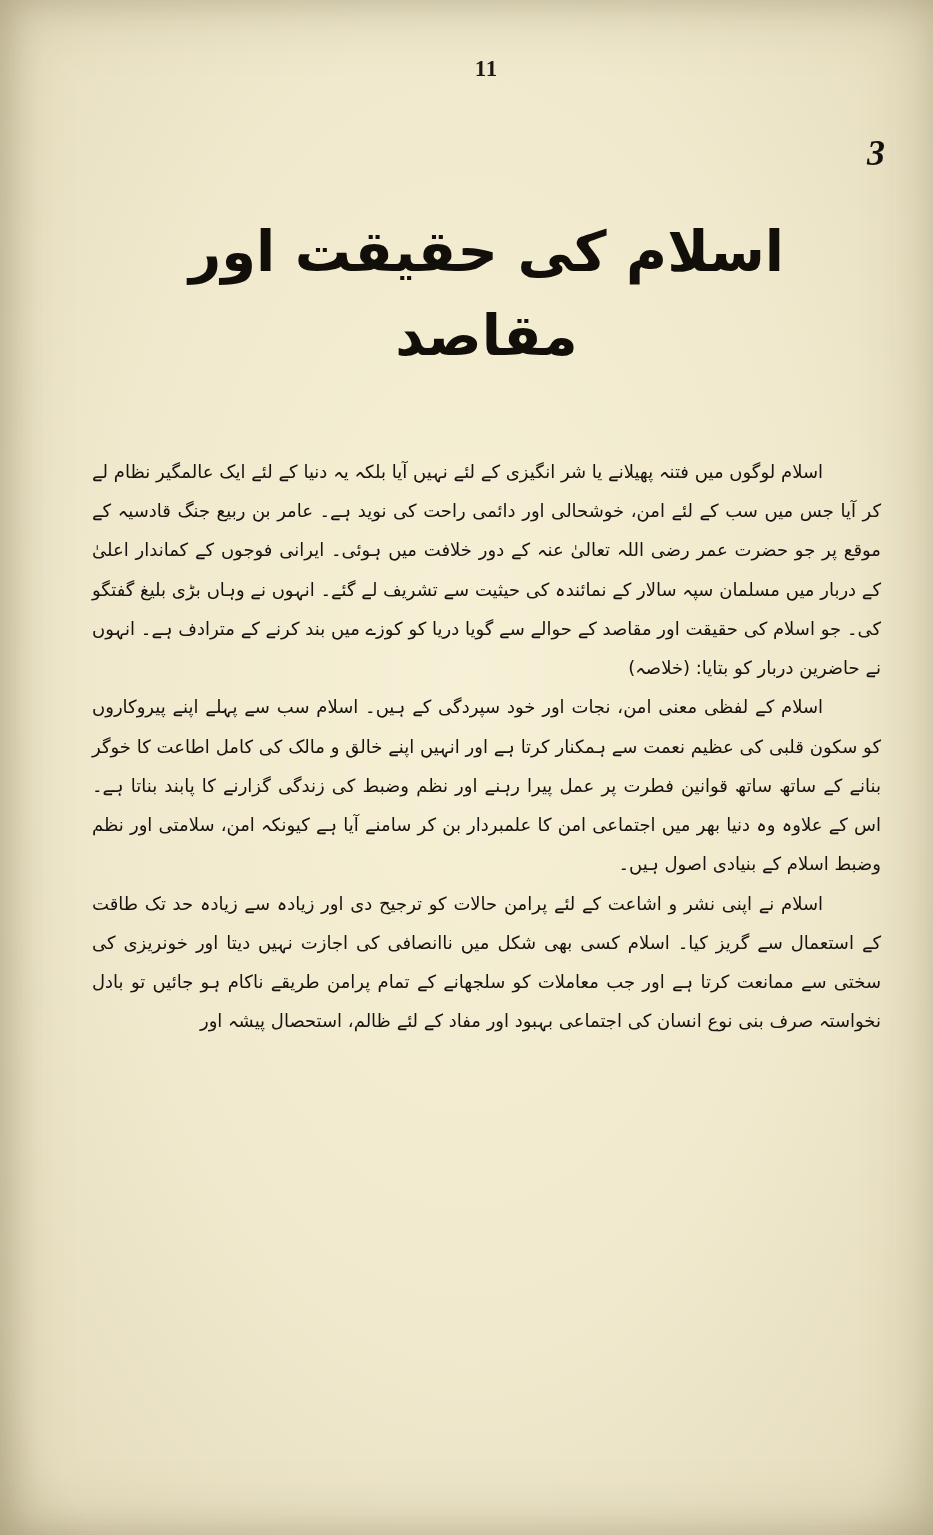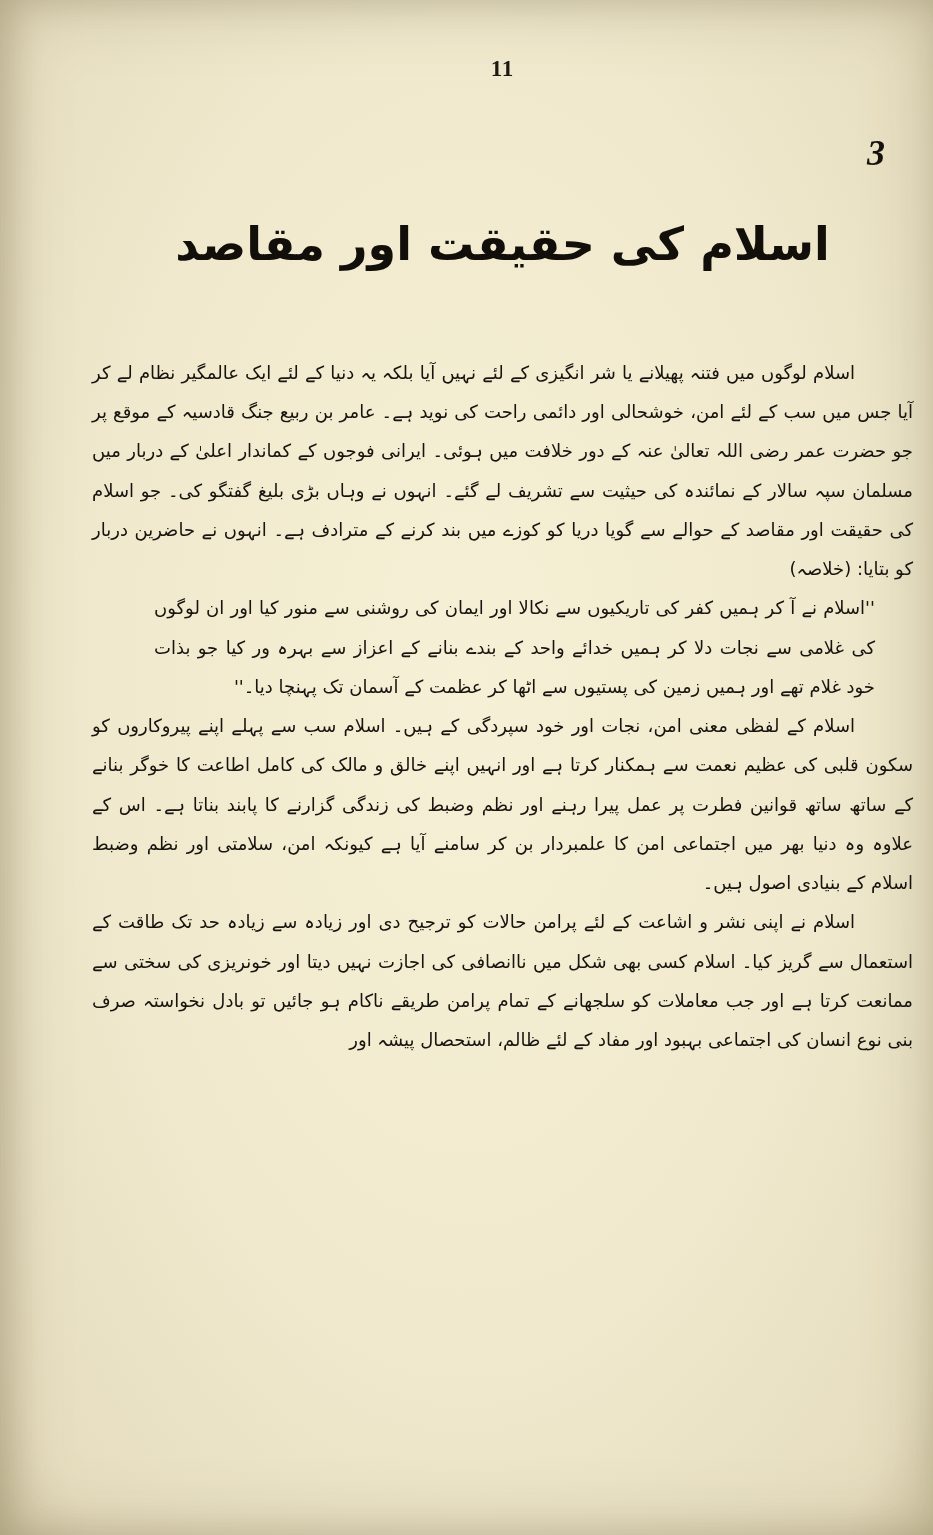--- a/index.html
+++ b/index.html
@@ -14,21 +14,21 @@
     margin: 0 auto;
     box-sizing: border-box;
     background:
       radial-gradient(ellipse at 50% 45%, #f6f0d6 0%, #f0e9cd 55%, #e6ddbf 90%, #d8cfae 100%);
     box-shadow: inset 0 0 70px rgba(98, 86, 52, 0.28), inset 12px 0 30px rgba(98, 86, 52, 0.18);
     overflow: hidden;
     color: #17130e;
   }
   .content {
     box-sizing: border-box;
-    padding: 0 20px 0 92px;
+    padding: 0 52px 0 92px;
     direction: rtl;
   }
   .page-number {
     direction: ltr;
     text-align: center;
     padding-top: 56px;
     font-family: "Liberation Serif", serif;
     font-size: 23px;
     font-weight: bold;
     letter-spacing: 1px;
@@ -44,21 +44,21 @@
     font-weight: bold;
     font-size: 36px;
     color: #15110c;
   }
   .heading {
     margin: 128px 0 8px 0;
     text-align: center;
     direction: rtl;
     font-family: "DejaVu Sans", sans-serif;
     font-weight: bold;
-    font-size: 46px;
+    font-size: 56px;
     line-height: 1.5;
     color: #120f0a;
   }
   .body-text {
     margin-top: 74px;
     direction: rtl;
     text-align: justify;
     font-family: "DejaVu Sans", sans-serif;
     font-size: 18px;
     line-height: 2.18;
@@ -79,18 +79,17 @@
 </head>
 <body>
 
 <div class="page">
   <div class="content">
     <div class="page-number">11</div>
     <div class="chapter-number">3</div>
     <h1 class="heading">اسلام کی حقیقت اور مقاصد</h1>
     <div class="body-text">
         <p class="para">اسلام لوگوں میں فتنہ پھیلانے یا شر انگیزی کے لئے نہیں آیا بلکہ یہ دنیا کے لئے ایک عالمگیر نظام لے کر آیا جس میں سب کے لئے امن، خوشحالی اور دائمی راحت کی نوید ہے۔ عامر بن ربیع جنگ قادسیہ کے موقع پر جو حضرت عمر رضی اللہ تعالیٰ عنہ کے دور خلافت میں ہوئی۔ ایرانی فوجوں کے کماندار اعلیٰ کے دربار میں مسلمان سپہ سالار کے نمائندہ کی حیثیت سے تشریف لے گئے۔ انہوں نے وہاں بڑی بلیغ گفتگو کی۔ جو اسلام کی حقیقت اور مقاصد کے حوالے سے گویا دریا کو کوزے میں بند کرنے کے مترادف ہے۔ انہوں نے حاضرین دربار کو بتایا: (خلاصہ)</p>
-        <p class="quote">''اسلام نے آ کر ہمیں کفر کی تاریکیوں سے نکالا اور ایمان کی روشنی سے منور کیا اور ان لوگوں کی غلامی سے نجات دلا کر ہمیں خدائے واحد کے بندے بنانے کے اعزاز سے بہرہ ور کیا جو بذات خود غلام تھے اور ہمیں زمین کی پستیوں سے اٹھا کر عظمت کے آسمان تک پہنچا دیا۔''</p>
         <p class="para">اسلام کے لفظی معنی امن، نجات اور خود سپردگی کے ہیں۔ اسلام سب سے پہلے اپنے پیروکاروں کو سکون قلبی کی عظیم نعمت سے ہمکنار کرتا ہے اور انہیں اپنے خالق و مالک کی کامل اطاعت کا خوگر بنانے کے ساتھ ساتھ قوانین فطرت پر عمل پیرا رہنے اور نظم وضبط کی زندگی گزارنے کا پابند بناتا ہے۔ اس کے علاوہ وہ دنیا بھر میں اجتماعی امن کا علمبردار بن کر سامنے آیا ہے کیونکہ امن، سلامتی اور نظم وضبط اسلام کے بنیادی اصول ہیں۔</p>
         <p class="para">اسلام نے اپنی نشر و اشاعت کے لئے پرامن حالات کو ترجیح دی اور زیادہ سے زیادہ حد تک طاقت کے استعمال سے گریز کیا۔ اسلام کسی بھی شکل میں ناانصافی کی اجازت نہیں دیتا اور خونریزی کی سختی سے ممانعت کرتا ہے اور جب معاملات کو سلجھانے کے تمام پرامن طریقے ناکام ہو جائیں تو بادل نخواستہ صرف بنی نوع انسان کی اجتماعی بہبود اور مفاد کے لئے ظالم، استحصال پیشہ اور</p>
       </div>
   </div>
 </div>
 
 </body></html>

